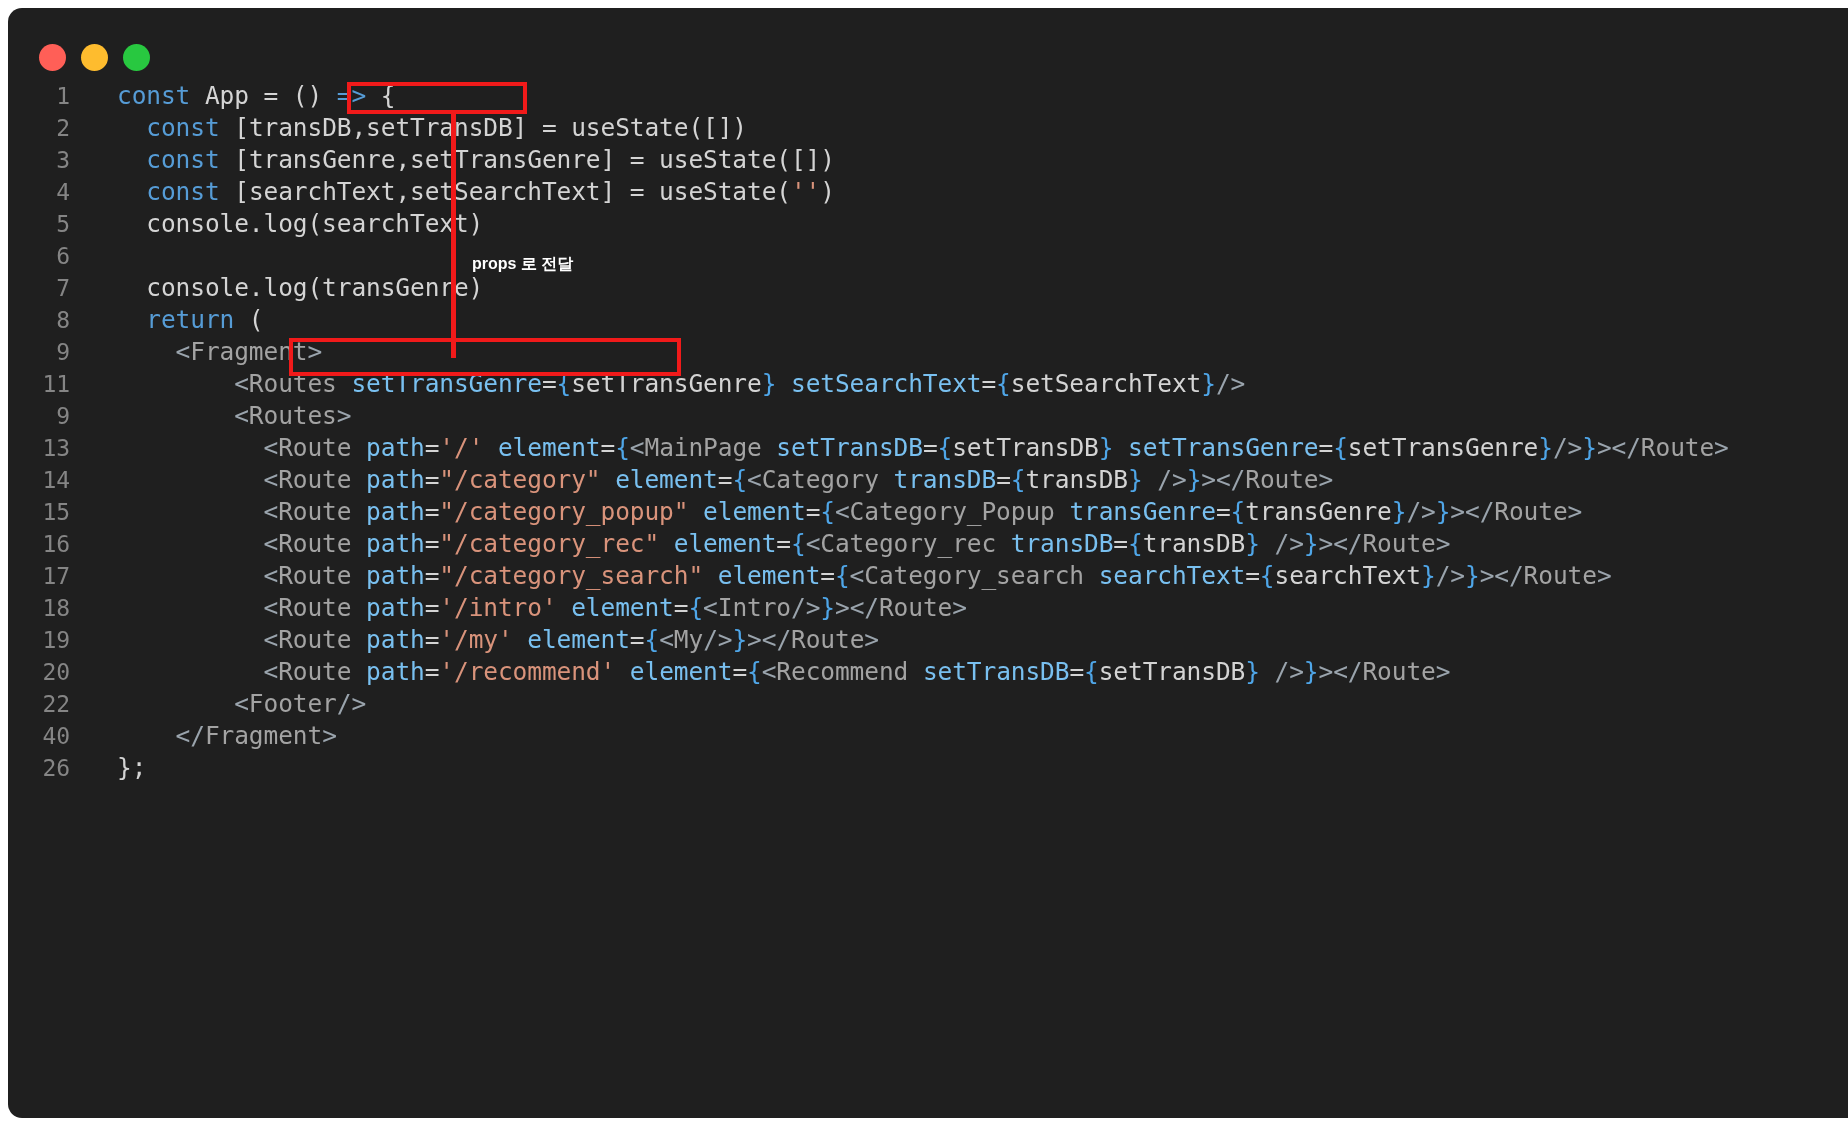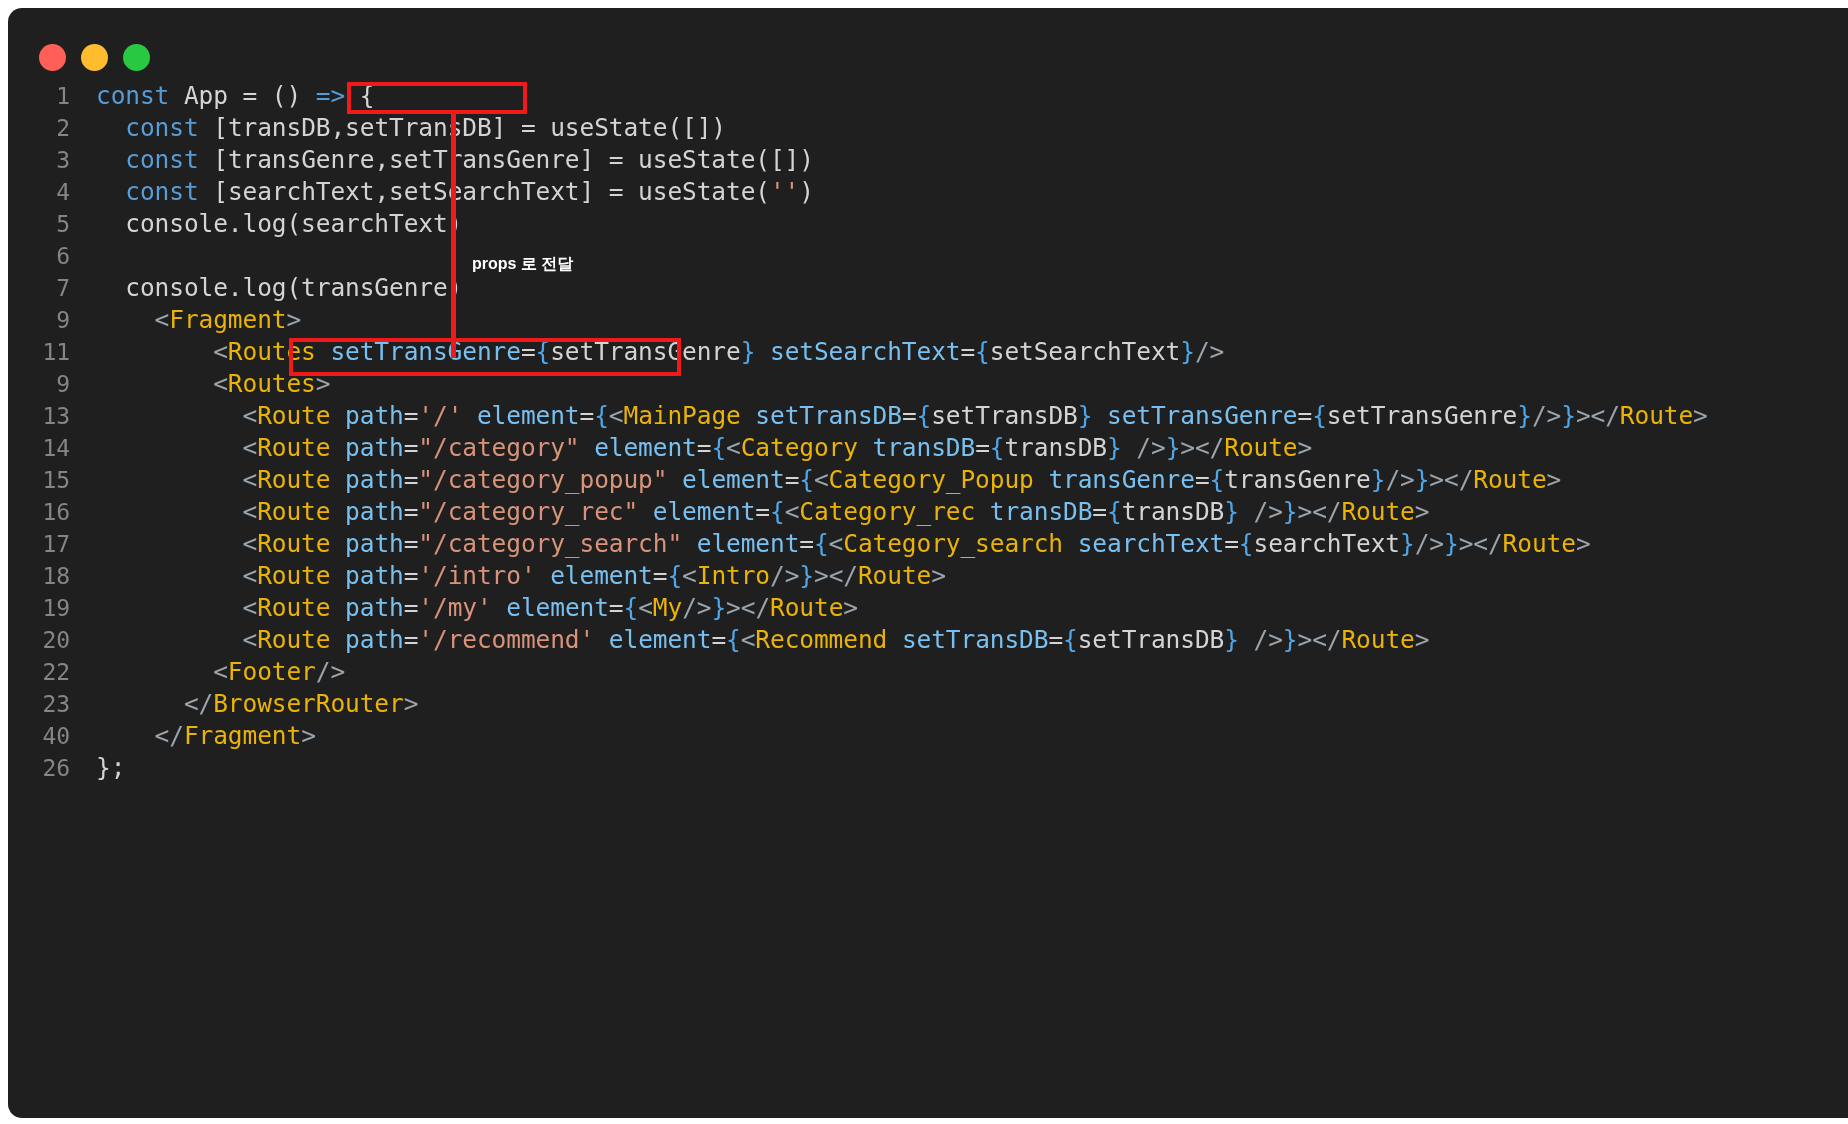--- a/index.html
+++ b/index.html
@@ -61,25 +61,25 @@
   }
   .ln {
     display: inline-block;
     width: 62px;
     text-align: right;
     color: #858585;
     font-size: 23px;
     margin-right: 26px;
     user-select: none;
   }
-  .code-text { color: #d4d4d4; }
+  .code-text { color: #d4d4d4; margin-left: 21px; }
 
   
   .kw   { color: #569cd6; }   
-  .tag  { color: #eab308; }   
+  .tag  { color: #a3a3a3; }   
   .ang  { color: #9aa4ad; }   
   .attr { color: #79c0f0; }   
   .str  { color: #d9937b; }   
   .brc  { color: #4fa6e8; }   
   .pln  { color: #d4d4d4; }
 
   
   .redbox {
     position: absolute;
     border: 4px solid #f11a1a;
@@ -120,20 +120,21 @@
     <div class="line"><span class="ln">3</span><span class="code-text">  <span class="kw">const</span> [transGenre,setTransGenre] = useState([])</span></div>
 
     <div class="line"><span class="ln">4</span><span class="code-text">  <span class="kw">const</span> [searchText,setSearchText] = useState(<span class="str">''</span>)</span></div>
 
     <div class="line"><span class="ln">5</span><span class="code-text">  console.log(searchText)</span></div>
 
     <div class="line"><span class="ln">6</span><span class="code-text"></span></div>
 
     <div class="line"><span class="ln">7</span><span class="code-text">  console.log(transGenre)</span></div>
 
+    <div class="line"><span class="ln">8</span><span class="code-text">  <span class="kw">return</span> (</span></div>
 
     <div class="line"><span class="ln">9</span><span class="code-text">    <span class="ang">&lt;</span><span class="tag">Fragment</span><span class="ang">&gt;</span></span></div>
 
 
     <div class="line"><span class="ln">11</span><span class="code-text">        <span class="ang">&lt;</span><span class="tag">Routes</span> <span class="attr">setTransGenre</span>=<span class="brc">{</span>setTransGenre<span class="brc">}</span> <span class="attr">setSearchText</span>=<span class="brc">{</span>setSearchText<span class="brc">}</span><span class="ang">/&gt;</span></span></div>
 
     <div class="line"><span class="ln">9</span><span class="code-text">        <span class="ang">&lt;</span><span class="tag">Routes</span><span class="ang">&gt;</span></span></div>
 
     <div class="line"><span class="ln">13</span><span class="code-text">          <span class="ang">&lt;</span><span class="tag">Route</span> <span class="attr">path</span>=<span class="str">'/'</span> <span class="attr">element</span>=<span class="brc">{</span><span class="ang">&lt;</span><span class="tag">MainPage</span> <span class="attr">setTransDB</span>=<span class="brc">{</span>setTransDB<span class="brc">}</span> <span class="attr">setTransGenre</span>=<span class="brc">{</span>setTransGenre<span class="brc">}</span><span class="ang">/&gt;</span><span class="brc">}</span><span class="ang">&gt;&lt;/</span><span class="tag">Route</span><span class="ang">&gt;</span></span></div>
 
@@ -147,21 +148,20 @@
 
     <div class="line"><span class="ln">18</span><span class="code-text">          <span class="ang">&lt;</span><span class="tag">Route</span> <span class="attr">path</span>=<span class="str">'/intro'</span> <span class="attr">element</span>=<span class="brc">{</span><span class="ang">&lt;</span><span class="tag">Intro</span><span class="ang">/&gt;</span><span class="brc">}</span><span class="ang">&gt;&lt;/</span><span class="tag">Route</span><span class="ang">&gt;</span></span></div>
 
     <div class="line"><span class="ln">19</span><span class="code-text">          <span class="ang">&lt;</span><span class="tag">Route</span> <span class="attr">path</span>=<span class="str">'/my'</span> <span class="attr">element</span>=<span class="brc">{</span><span class="ang">&lt;</span><span class="tag">My</span><span class="ang">/&gt;</span><span class="brc">}</span><span class="ang">&gt;&lt;/</span><span class="tag">Route</span><span class="ang">&gt;</span></span></div>
 
     <div class="line"><span class="ln">20</span><span class="code-text">          <span class="ang">&lt;</span><span class="tag">Route</span> <span class="attr">path</span>=<span class="str">'/recommend'</span> <span class="attr">element</span>=<span class="brc">{</span><span class="ang">&lt;</span><span class="tag">Recommend</span> <span class="attr">setTransDB</span>=<span class="brc">{</span>setTransDB<span class="brc">}</span> <span class="ang">/&gt;</span><span class="brc">}</span><span class="ang">&gt;&lt;/</span><span class="tag">Route</span><span class="ang">&gt;</span></span></div>
 
 
     <div class="line"><span class="ln">22</span><span class="code-text">        <span class="ang">&lt;</span><span class="tag">Footer</span><span class="ang">/&gt;</span></span></div>
 
-    <div class="line"><span class="ln">23</span><span class="code-text">      <span class="ang">&lt;/</span><span class="tag">BrowserRouter</span><span class="ang">&gt;</span></span></div>
 
     <div class="line"><span class="ln">40</span><span class="code-text">    <span class="ang">&lt;/</span><span class="tag">Fragment</span><span class="ang">&gt;</span></span></div>
 
 
     <div class="line"><span class="ln">26</span><span class="code-text">};</span></div>
 
   </div>
 
   <div class="redbox" style="left:339px; top:74px; width:180px; height:32px;"></div>
 

